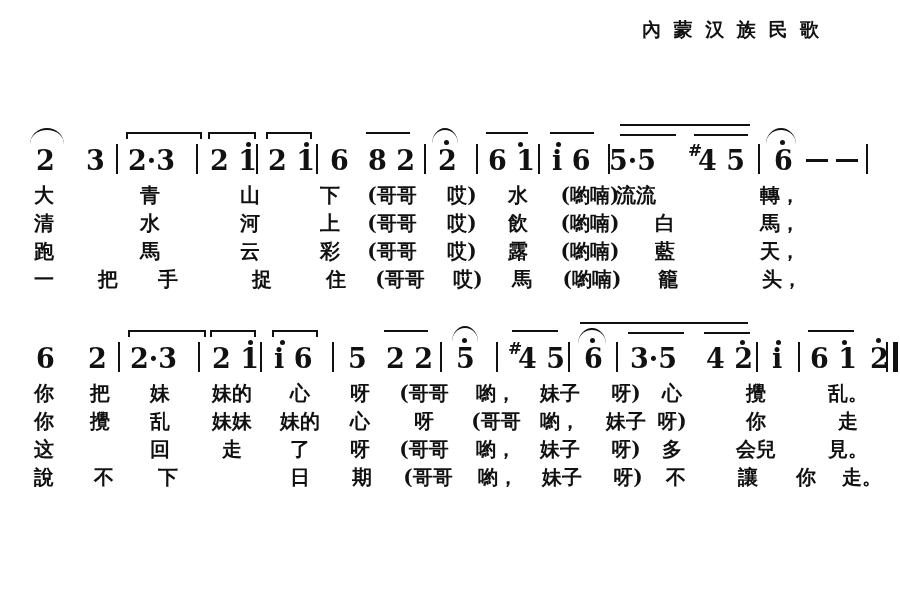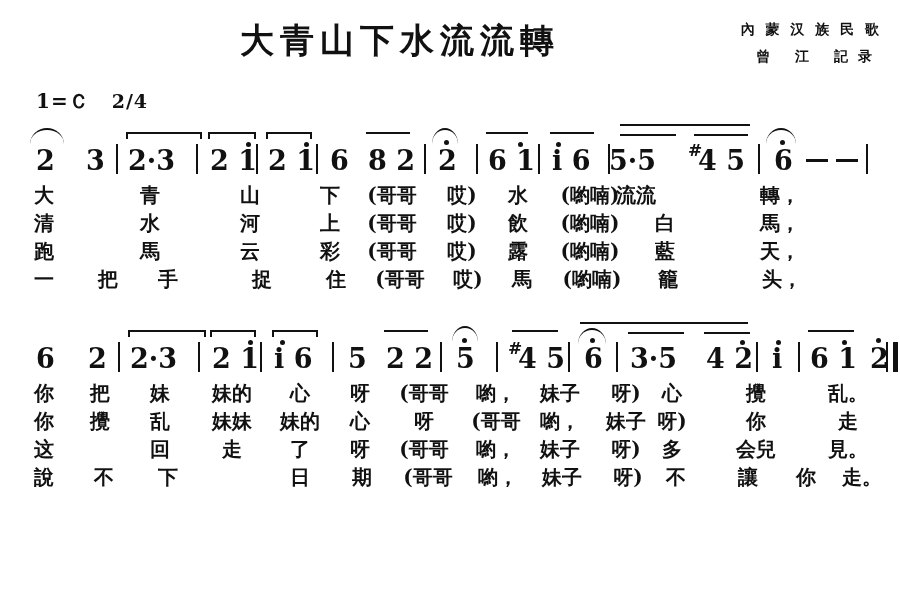--- a/index.html
+++ b/index.html
@@ -26,22 +26,22 @@
     letter-spacing: 6px;
     font-weight: 700;
     font-family: "DejaVu Serif", serif;
     white-space: nowrap;
   }
   .credits {
     position: absolute;
     right: 18px;
     top: 16px;
     width: 240px;
-    text-align: right;
-    font-size: 14px;
+    text-align: left;
+    font-size: 19px;
     line-height: 27px;
     font-weight: 700;
     letter-spacing: 3px;
   }
   .credits div { white-space: nowrap; }
   .credit-line-2 { letter-spacing: 10px; }
   .credit-line-3 { letter-spacing: 8px; }
 
   
   .keysig {
@@ -172,31 +172,25 @@
     background: #111;
     vertical-align: 6px;
     margin: 0 4px;
   }
 </style>
 </head>
 <body>
 
 <div class="page">
 
-  <div class="title">大青山下水流流轉</div>
 
   <div class="credits">
     <div>內 蒙 汉 族 民 歌</div>
-    <div class="credit-line-2">曾        江 記录</div>
   </div>
 
-  <div class="keysig">
-    <span>1=Ｃ</span>
-    <span class="meter">2/4</span>
-  </div>
 
   <div class="system system-1">
 
     <div class="notes-row">
 
       <div class="slur" style="left:30px; top:4px; width:34px;"></div>
       <div class="beam" style="left:126px; top:8px; width:76px;"></div>
       <div class="beam-tick" style="left:126px; top:8px;"></div>
       <div class="beam-tick" style="left:200px; top:8px;"></div>
       <div class="beam" style="left:208px; top:8px; width:48px;"></div>

